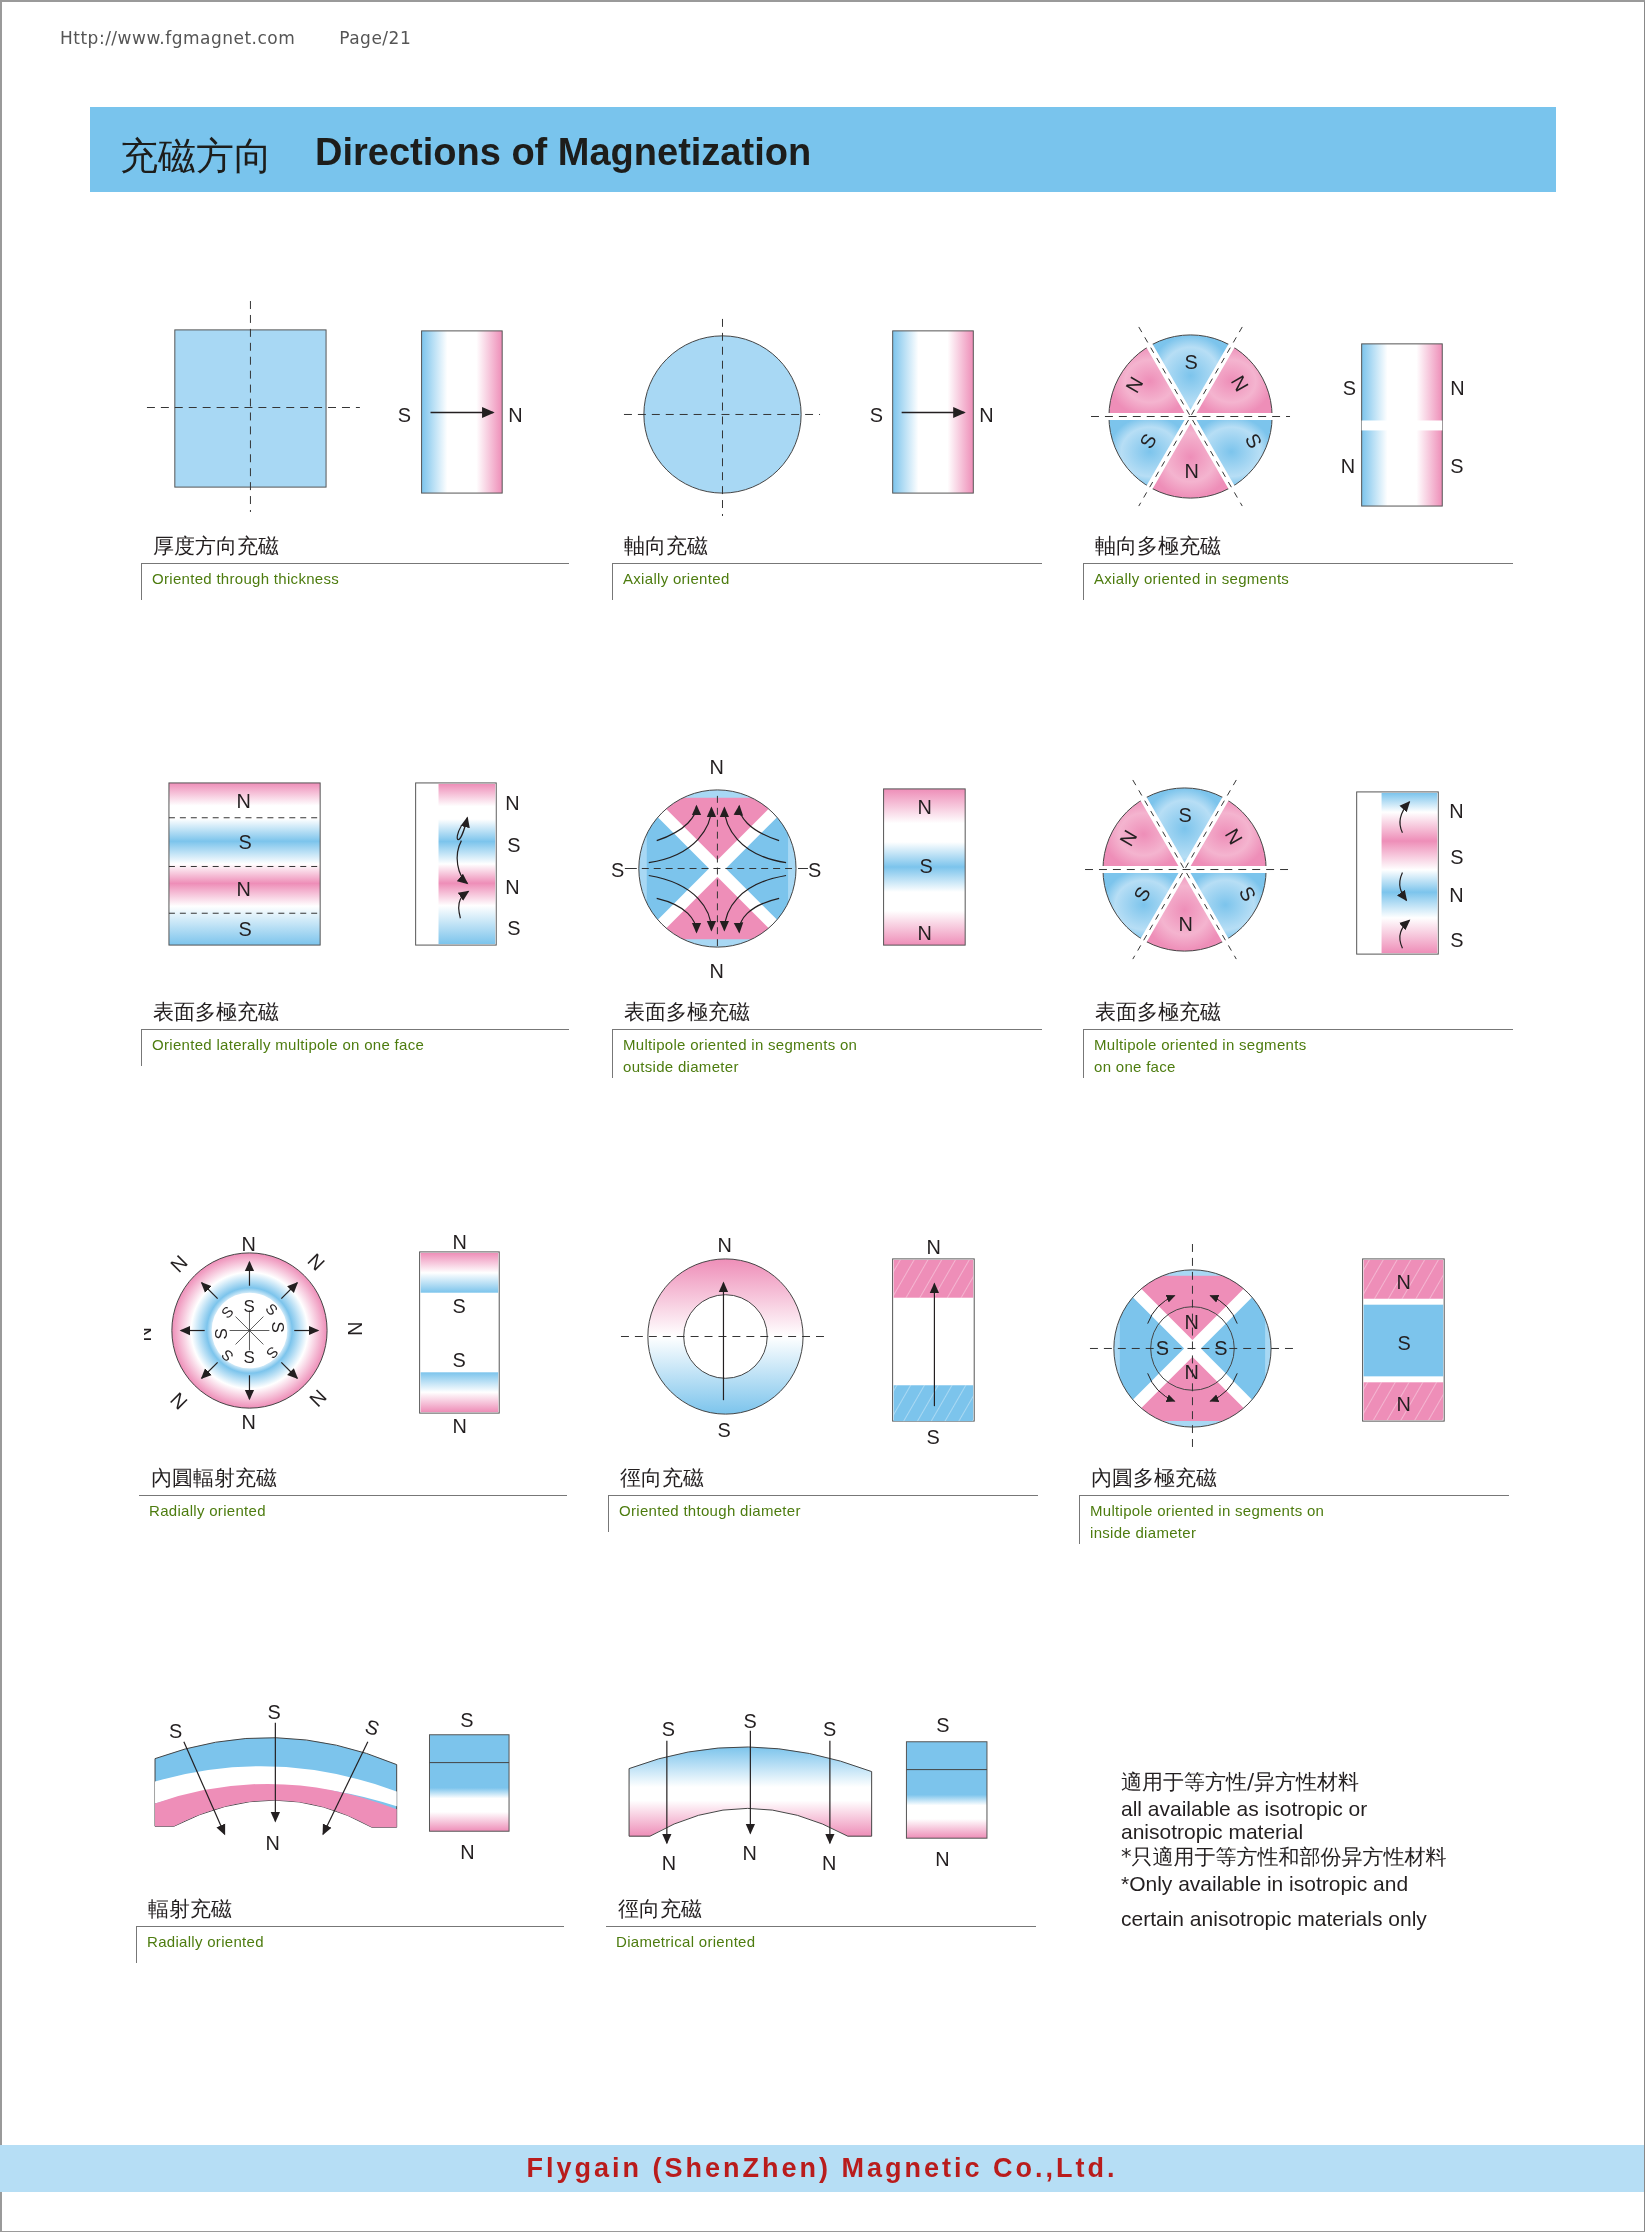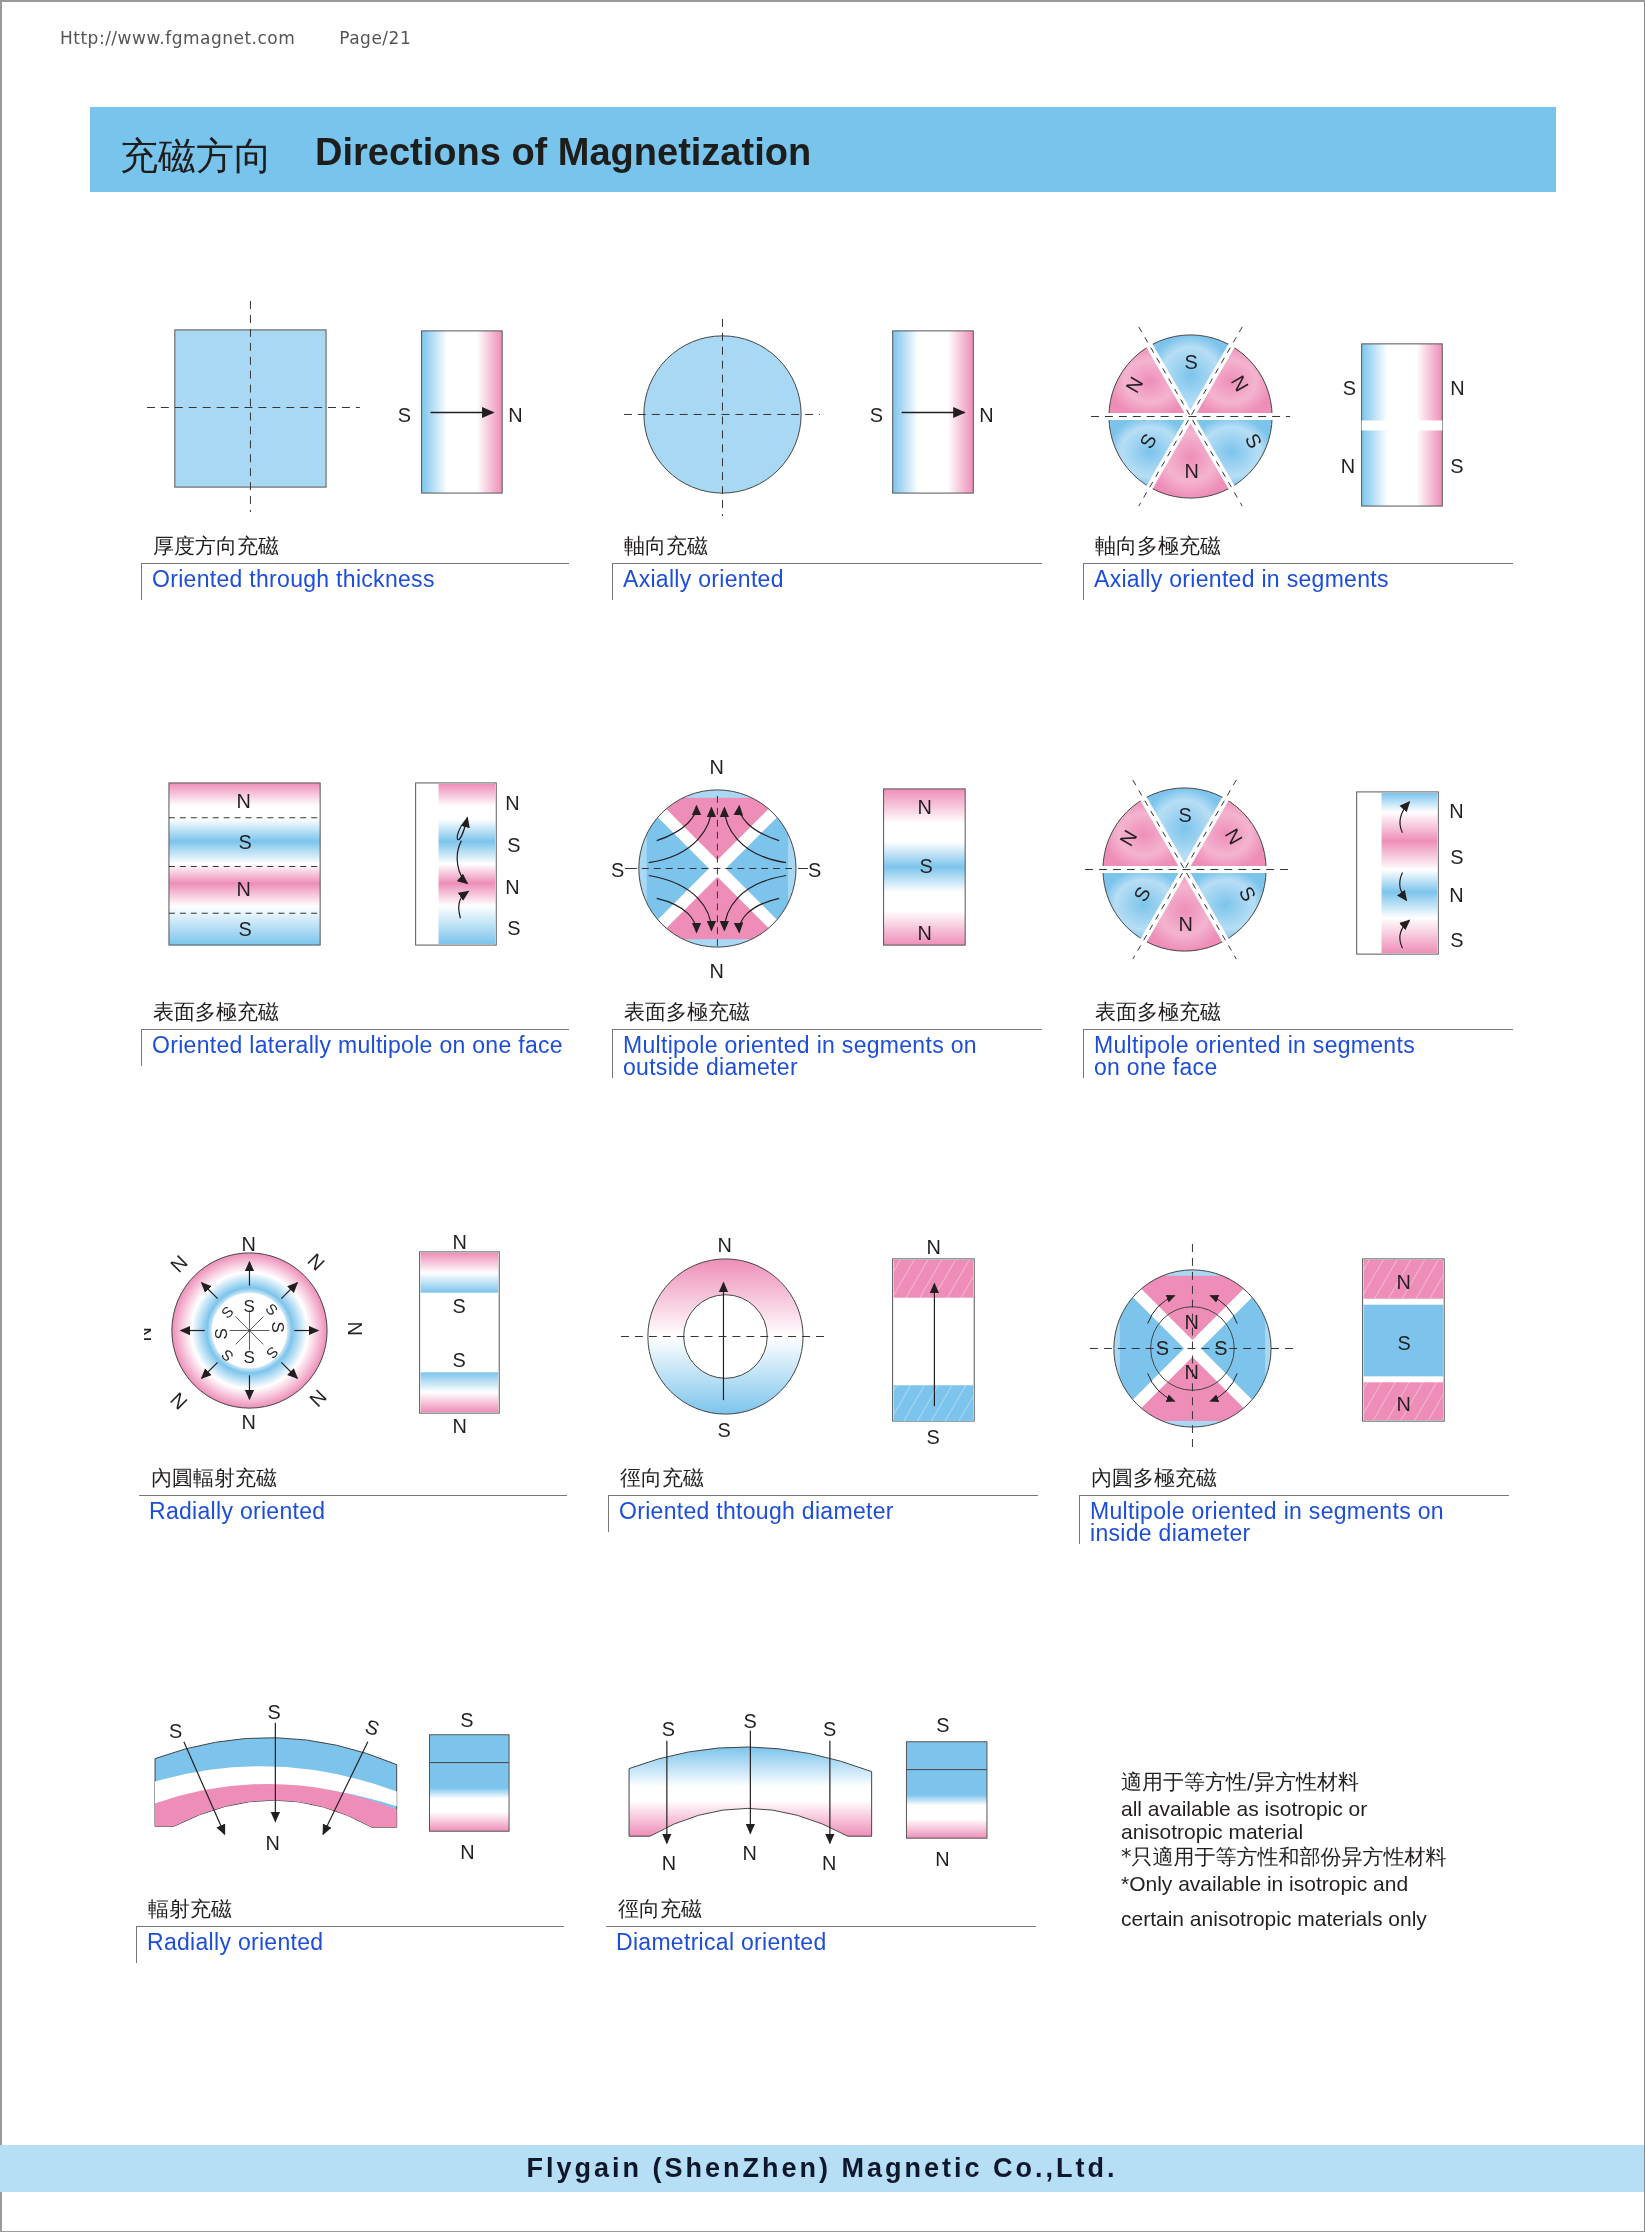--- a/index.html
+++ b/index.html
@@ -9,26 +9,26 @@
   .topline span{display:inline-block;}
   .topline .page{margin-left:38px;}
   .banner{position:absolute;left:90px;top:107px;width:1466px;height:85px;background:#79c4ed;}
   .banner .cn{position:absolute;left:30px;top:24px;font-size:38px;color:#1d1d1b;font-family:"DejaVu Sans",sans-serif;}
   .banner .en{position:absolute;left:225px;top:24px;font-size:38px;font-weight:bold;color:#1d1d1b;font-family:"Liberation Sans",sans-serif;}
   .fig{position:absolute;}
   .caption{position:absolute;}
   .caption .cn{font-size:21px;color:#231f20;font-family:"DejaVu Sans",sans-serif;margin-left:12px;height:26px;line-height:26px;}
   .caption .box{border-top:1.5px solid #777;border-left:1.5px solid #777;height:32px;padding:4px 0 0 10px;margin-top:4px;}
   .caption .box.two{height:44px;}
-  .caption .en{font-size:23px;line-height:22px;color:#1d4ed8;letter-spacing:0.3px;display:block;}
+  .caption .en{font-size:15px;line-height:22px;color:#4d7c0f;letter-spacing:0.3px;display:block;}
   .note{position:absolute;left:1121px;top:1771px;width:378px;font-size:21px;line-height:23px;color:#231f20;}
   .note .cn{font-family:"DejaVu Sans",sans-serif;font-size:21px;}
   .note div{margin-bottom:3px;}
   .footer{position:absolute;left:0;top:2145px;width:1644px;height:47px;background:#b6def5;}
-  .footer .txt{position:absolute;left:0;right:0;top:8px;text-align:center;font-size:27px;font-weight:bold;letter-spacing:3px;color:#0f172a;}
+  .footer .txt{position:absolute;left:0;right:0;top:8px;text-align:center;font-size:27px;font-weight:bold;letter-spacing:3px;color:#b91c1c;}
   svg text{font-family:"Liberation Sans",sans-serif;fill:#231f20;}
 </style>
 </head>
 <body>
 
 <div class="frame"></div>
 
 <div class="topline">
   <span>Http://www.fgmagnet.com</span>
   <span class="page">Page/21</span>

